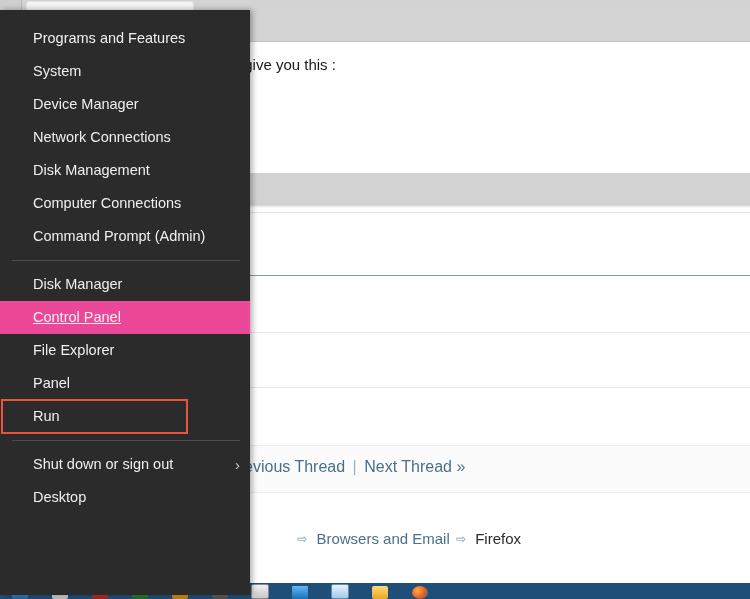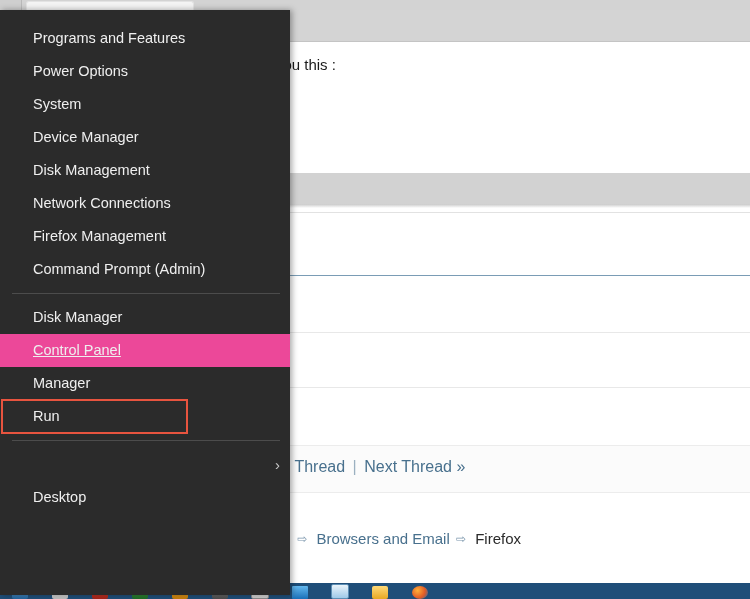--- a/index.html
+++ b/index.html
@@ -232,21 +232,21 @@
   .g-generic3{ background: linear-gradient(#e24a3a, #a62318); }
   .g-generic4{ background: linear-gradient(#4caf50, #1f6b25); }
   .g-generic5{ background: linear-gradient(#f7b733, #c77c0a); }
   .g-generic6{ background: linear-gradient(#8e8e8e, #4d4d4d); }
 
   
   .winx-menu {
     position: absolute;
     top: 10px;
     left: 0;
-    width: 290px;
+    width: 250px;
     height: 585px;
     background: #2b2b2b;
     box-shadow: 2px 0 6px rgba(0,0,0,0.35);
     box-sizing: border-box;
     overflow: hidden;
     z-index: 20;
   }
   .menu-pad-top { height: 12px; }
   .menu-item {
     position: relative;
@@ -367,30 +367,30 @@
       <div class="tb-icon">
         <div class="tb-glyph g-firefox"></div>
       </div>
     </div>
 </div>
 
 <div class="winx-menu" id="winx-menu">
   <div class="menu-pad-top"></div>
   <div id="winx-groups">
       <div class="menu-item"><span>Programs and Features</span></div>
-      <div class="menu-item"><span>Power Options</span></div>
       <div class="menu-item"><span>System</span></div>
       <div class="menu-item"><span>Device Manager</span></div>
+      <div class="menu-item"><span>Network Connections</span></div>
       <div class="menu-item"><span>Disk Management</span></div>
-      <div class="menu-item"><span>Network Connections</span></div>
-      <div class="menu-item"><span>Firefox Management</span></div>
+      <div class="menu-item"><span>Computer Connections</span></div>
       <div class="menu-item"><span>Command Prompt (Admin)</span></div>
       <div class="menu-separator"></div>
       <div class="menu-item"><span>Disk Manager</span></div>
       <div class="menu-item highlight"><span>Control Panel</span></div>
-      <div class="menu-item"><span>Manager</span></div>
+      <div class="menu-item"><span>File Explorer</span></div>
+      <div class="menu-item"><span>Panel</span></div>
       <div class="menu-item"><span>Run</span></div>
       <div class="menu-separator"></div>
-      <div class="menu-item"><span class="submenu-chevron">›</span></div>
+      <div class="menu-item"><span>Shut down or sign out</span><span class="submenu-chevron">›</span></div>
       <div class="menu-item"><span>Desktop</span></div>
     </div>
   <div class="highlight-outline" style="top: 389px; height: 35px;"></div>
 </div>
 
 </body></html>

